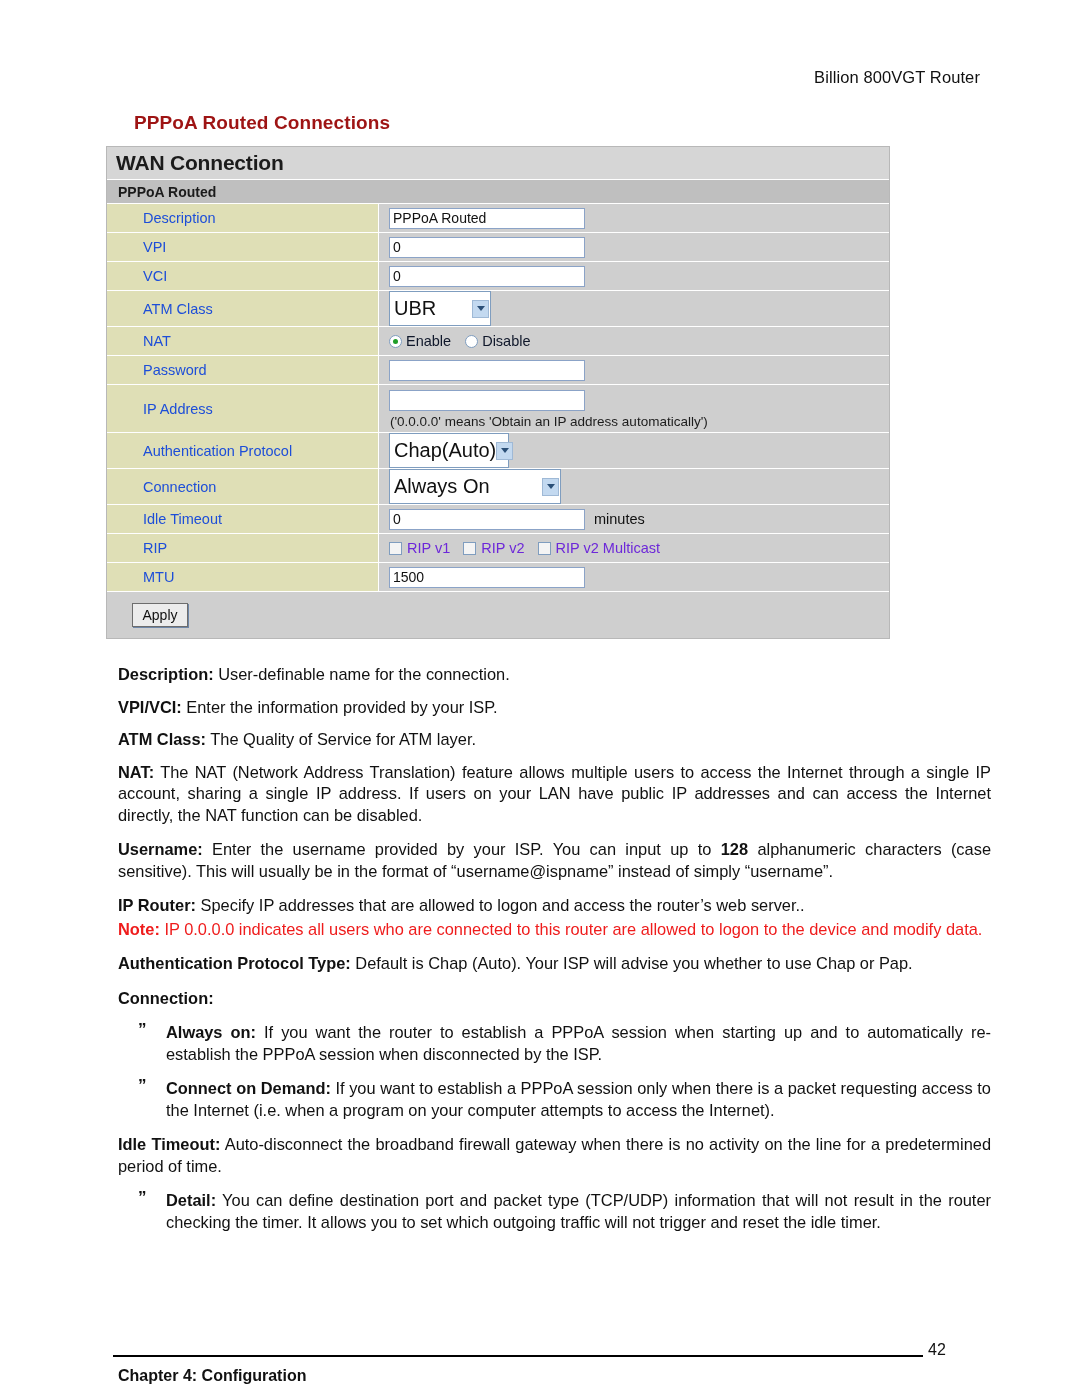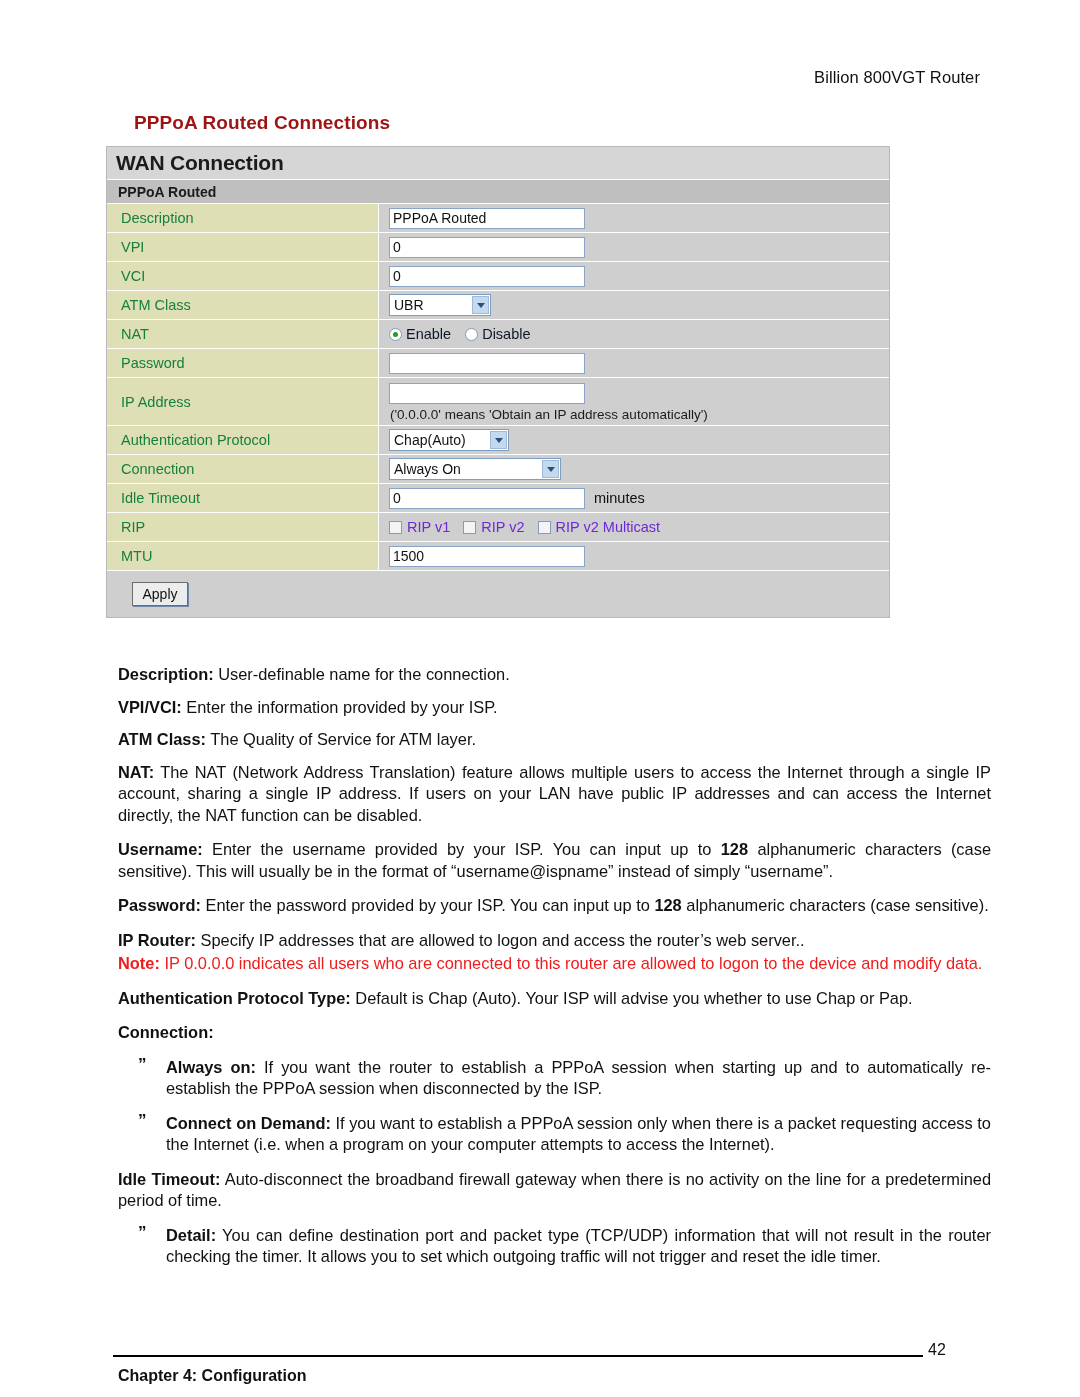--- a/index.html
+++ b/index.html
@@ -78,24 +78,24 @@
     min-height: 28px;
     background: #cfcfcf;
   }
   .row-label {
     width: 272px;
     flex: 0 0 272px;
     background: #dfdfb6;
     border-right: 1px solid #ffffff;
     display: flex;
     align-items: center;
-    padding-left: 14px;
+    padding-left: 36px;
     box-sizing: border-box;
     font-size: 14.5px;
-    color: #15803d;
+    color: #1d4ed8;
   }
   .row-field {
     flex: 1 1 auto;
     display: flex;
     align-items: center;
     padding-left: 10px;
     box-sizing: border-box;
     background: #cfcfcf;
   }
   .row-field.stacked {
@@ -126,28 +126,28 @@
   .hint {
     font-size: 13.5px;
     color: #1c1c1c;
     padding-left: 1px;
     margin-top: 3px;
     white-space: nowrap;
   }
 
   
   .sel {
-    height: 22px;
+    height: 35px;
     background: #ffffff;
     border: 1px solid #7f9dbf;
     box-sizing: border-box;
     display: inline-flex;
     align-items: center;
     justify-content: space-between;
-    font-size: 14px;
+    font-size: 20px;
     color: #111;
     padding-left: 4px;
     vertical-align: middle;
   }
   .sel.w-atm  { width: 102px; }
   .sel.w-auth { width: 120px; }
   .sel.w-conn { width: 172px; }
   .sel .caret {
     width: 17px;
     height: 18px;
@@ -415,21 +415,20 @@
   <p class="tight"><b>Description:</b><span> User-definable name for the connection.</span></p>
 
   <p class="tight"><b>VPI/VCI:</b><span> Enter the information provided by your ISP.</span></p>
 
   <p class="tight"><b>ATM Class:</b><span> The Quality of Service for ATM layer.</span></p>
 
   <p><b>NAT:</b><span> The NAT (Network Address Translation) feature allows multiple users to access the Internet through a single IP account, sharing a single IP address. If users on your LAN have public IP addresses and can access the Internet directly, the NAT function can be disabled.</span></p>
 
   <p><b>Username:</b><span> Enter the username provided by your ISP. You can input up to </span><b>128</b><span> alphanumeric characters (case sensitive). This will usually be in the format of “username@ispname” instead of simply “username”.</span></p>
 
-  <p><b>Password:</b><span> Enter the password provided by your ISP. You can input up to </span><b>128</b><span> alphanumeric characters (case sensitive).</span></p>
 
   <p style="margin-bottom:2px"><b>IP Router:</b><span> Specify IP addresses that are allowed to logon and access the router’s web server..</span></p>
 
   <p class="note"><b>Note:</b><span> IP 0.0.0.0 indicates all users who are connected to this router are allowed to logon to the device and modify data.</span></p>
 
   <p><b>Authentication Protocol Type:</b><span> Default is Chap (Auto). Your ISP will advise you whether to use Chap or Pap.</span></p>
 
   <p class="heading-line">Connection:</p>
 
   <p class="bullet"><span class="marker">”</span><b>Always on:</b><span> If you want the router to establish a PPPoA session when starting up and to automatically re-establish the PPPoA session when disconnected by the ISP.</span></p>

